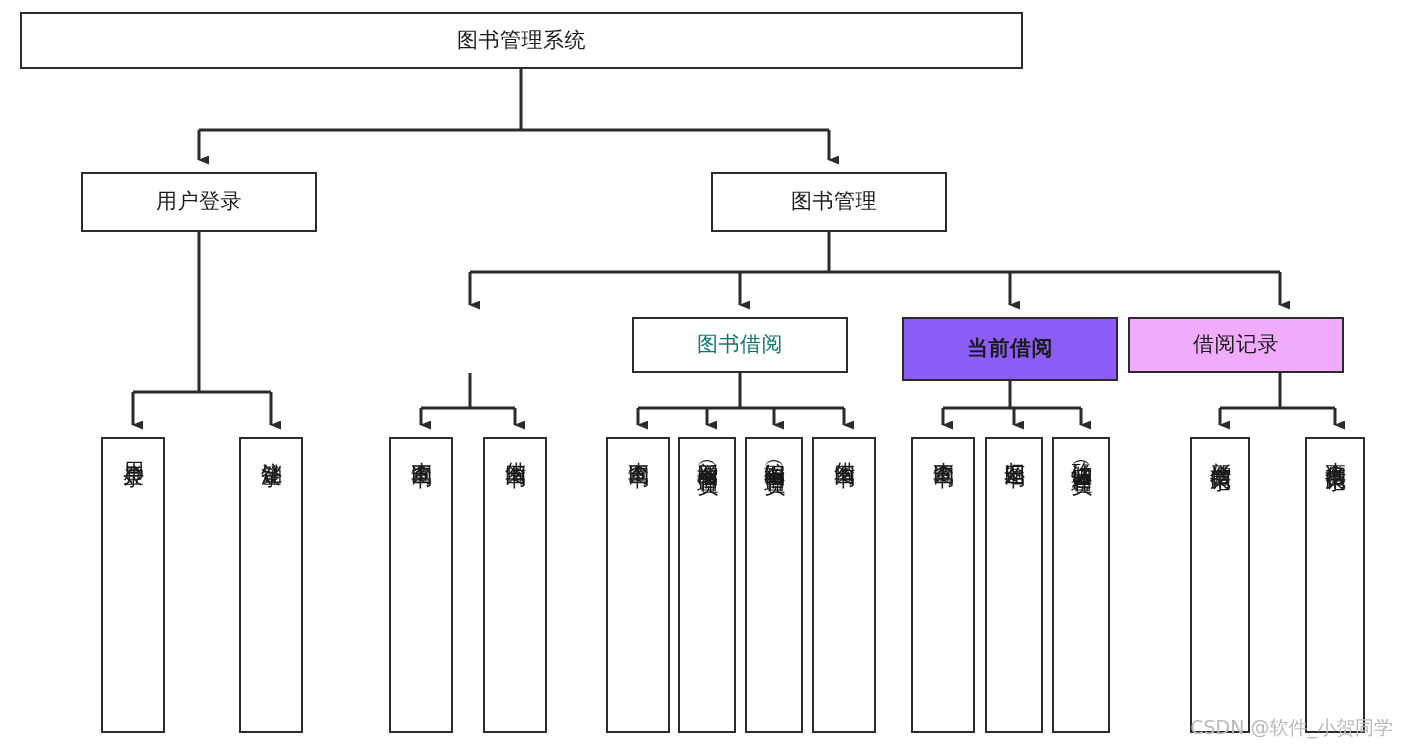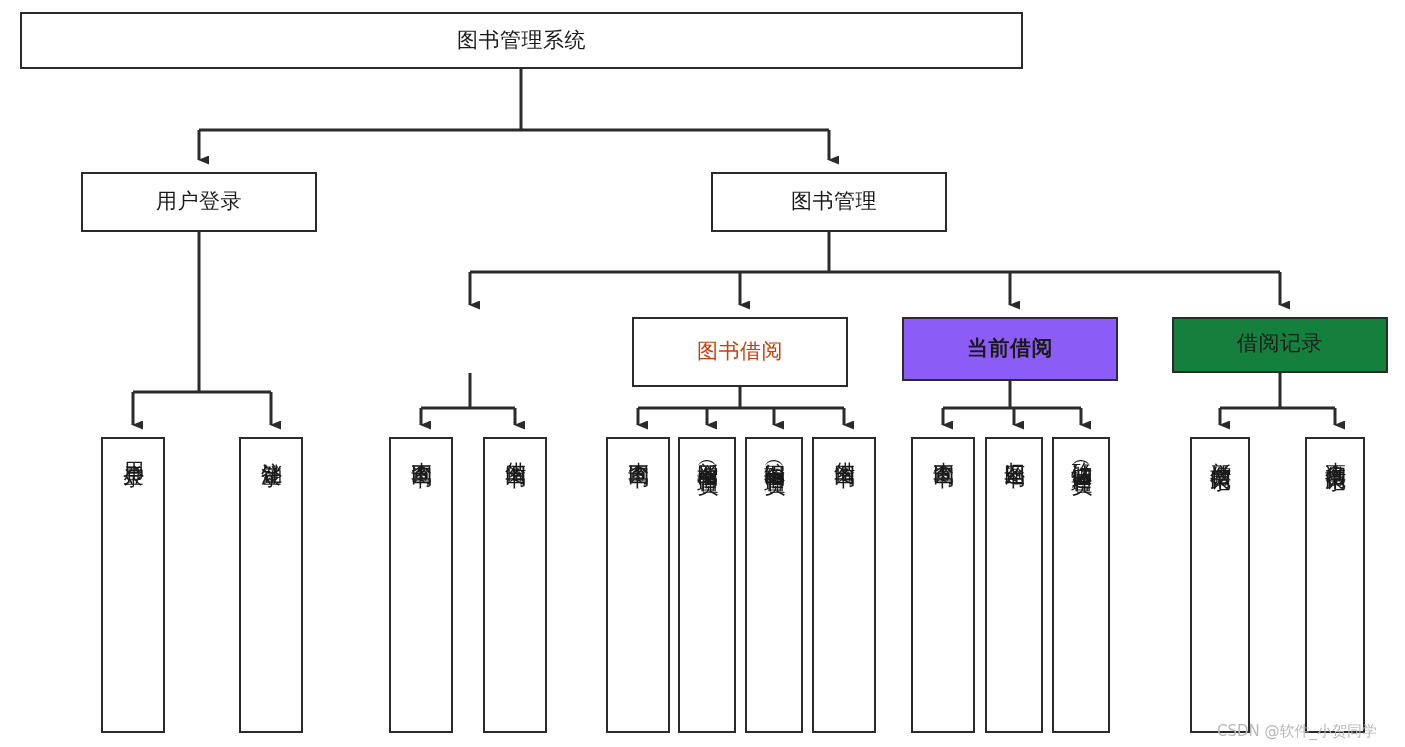--- a/index.html
+++ b/index.html
@@ -54,23 +54,23 @@
   .node.vert .label {
     writing-mode: vertical-rl;
     text-orientation: upright;
     font-size: 21px;
     line-height: 1.32;
     letter-spacing: 2px;
     white-space: nowrap;
   }
   .watermark {
     position: absolute;
-    right: 28px;
+    right: 12px;
     bottom: 6px;
-    font-size: 15px;
+    font-size: 19px;
     color: #b9b9b9;
     z-index: 5;
     white-space: nowrap;
     pointer-events: none;
   }
 </style>
 </head>
 <body>
 
 <div id="canvas">
@@ -133,27 +133,27 @@
     <span class="label">图书管理系统</span>
   </div>
 
   <div class="node horiz" id="n-l2-0" style="left: 81px; top: 172px; width: 236px; height: 60px; border-color: rgb(43, 43, 43); background: rgb(255, 255, 255); color: rgb(26, 26, 26);">
     <span class="label">用户登录</span>
   </div>
   <div class="node horiz" id="n-l2-1" style="left: 711px; top: 172px; width: 236px; height: 60px; border-color: rgb(43, 43, 43); background: rgb(255, 255, 255); color: rgb(26, 26, 26); padding-left: 10px;">
     <span class="label">图书管理</span>
   </div>
 
-  <div class="node horiz" id="n-l3-1" style="left: 632px; top: 317px; width: 216px; height: 70px; border-color: rgb(43, 43, 43); background: rgb(255, 255, 255); color: #c2410c;">
+  <div class="node horiz" id="n-l3-1" style="left: 632px; top: 317px; width: 216px; height: 56px; border-color: rgb(43, 43, 43); background: rgb(255, 255, 255); color: #0f766e;">
     <span class="label">图书借阅</span>
   </div>
   <div class="node horiz" id="n-l3-2" style="left: 902px; top: 317px; width: 216px; height: 64px; border-color: rgb(43, 43, 43); background: #8b5cf6; color: rgb(26, 26, 26); font-weight: bold;">
     <span class="label">当前借阅</span>
   </div>
-  <div class="node horiz" id="n-l3-3" style="left: 1172px; top: 317px; width: 216px; height: 56px; border-color: rgb(43, 43, 43); background: #15803d; color: rgb(26, 26, 26); font-family: Liberation Mono, monospace;">
+  <div class="node horiz" id="n-l3-3" style="left: 1128px; top: 317px; width: 216px; height: 56px; border-color: rgb(43, 43, 43); background: #f0abfc; color: rgb(26, 26, 26);">
     <span class="label">借阅记录</span>
   </div>
 
   <div class="node vert" id="n-leaf-0" style="left: 101px; top: 437px; width: 64px; height: 296px; border-color: rgb(43, 43, 43); background: rgb(255, 255, 255); color: rgb(26, 26, 26);">
     <span class="label">用户登录</span>
   </div>
   <div class="node vert" id="n-leaf-1" style="left: 239px; top: 437px; width: 64px; height: 296px; border-color: rgb(43, 43, 43); background: rgb(255, 255, 255); color: rgb(26, 26, 26);">
     <span class="label">注销登录</span>
   </div>
   <div class="node vert" id="n-leaf-2" style="left: 389px; top: 437px; width: 64px; height: 296px; border-color: rgb(43, 43, 43); background: rgb(255, 255, 255); color: rgb(26, 26, 26);">

